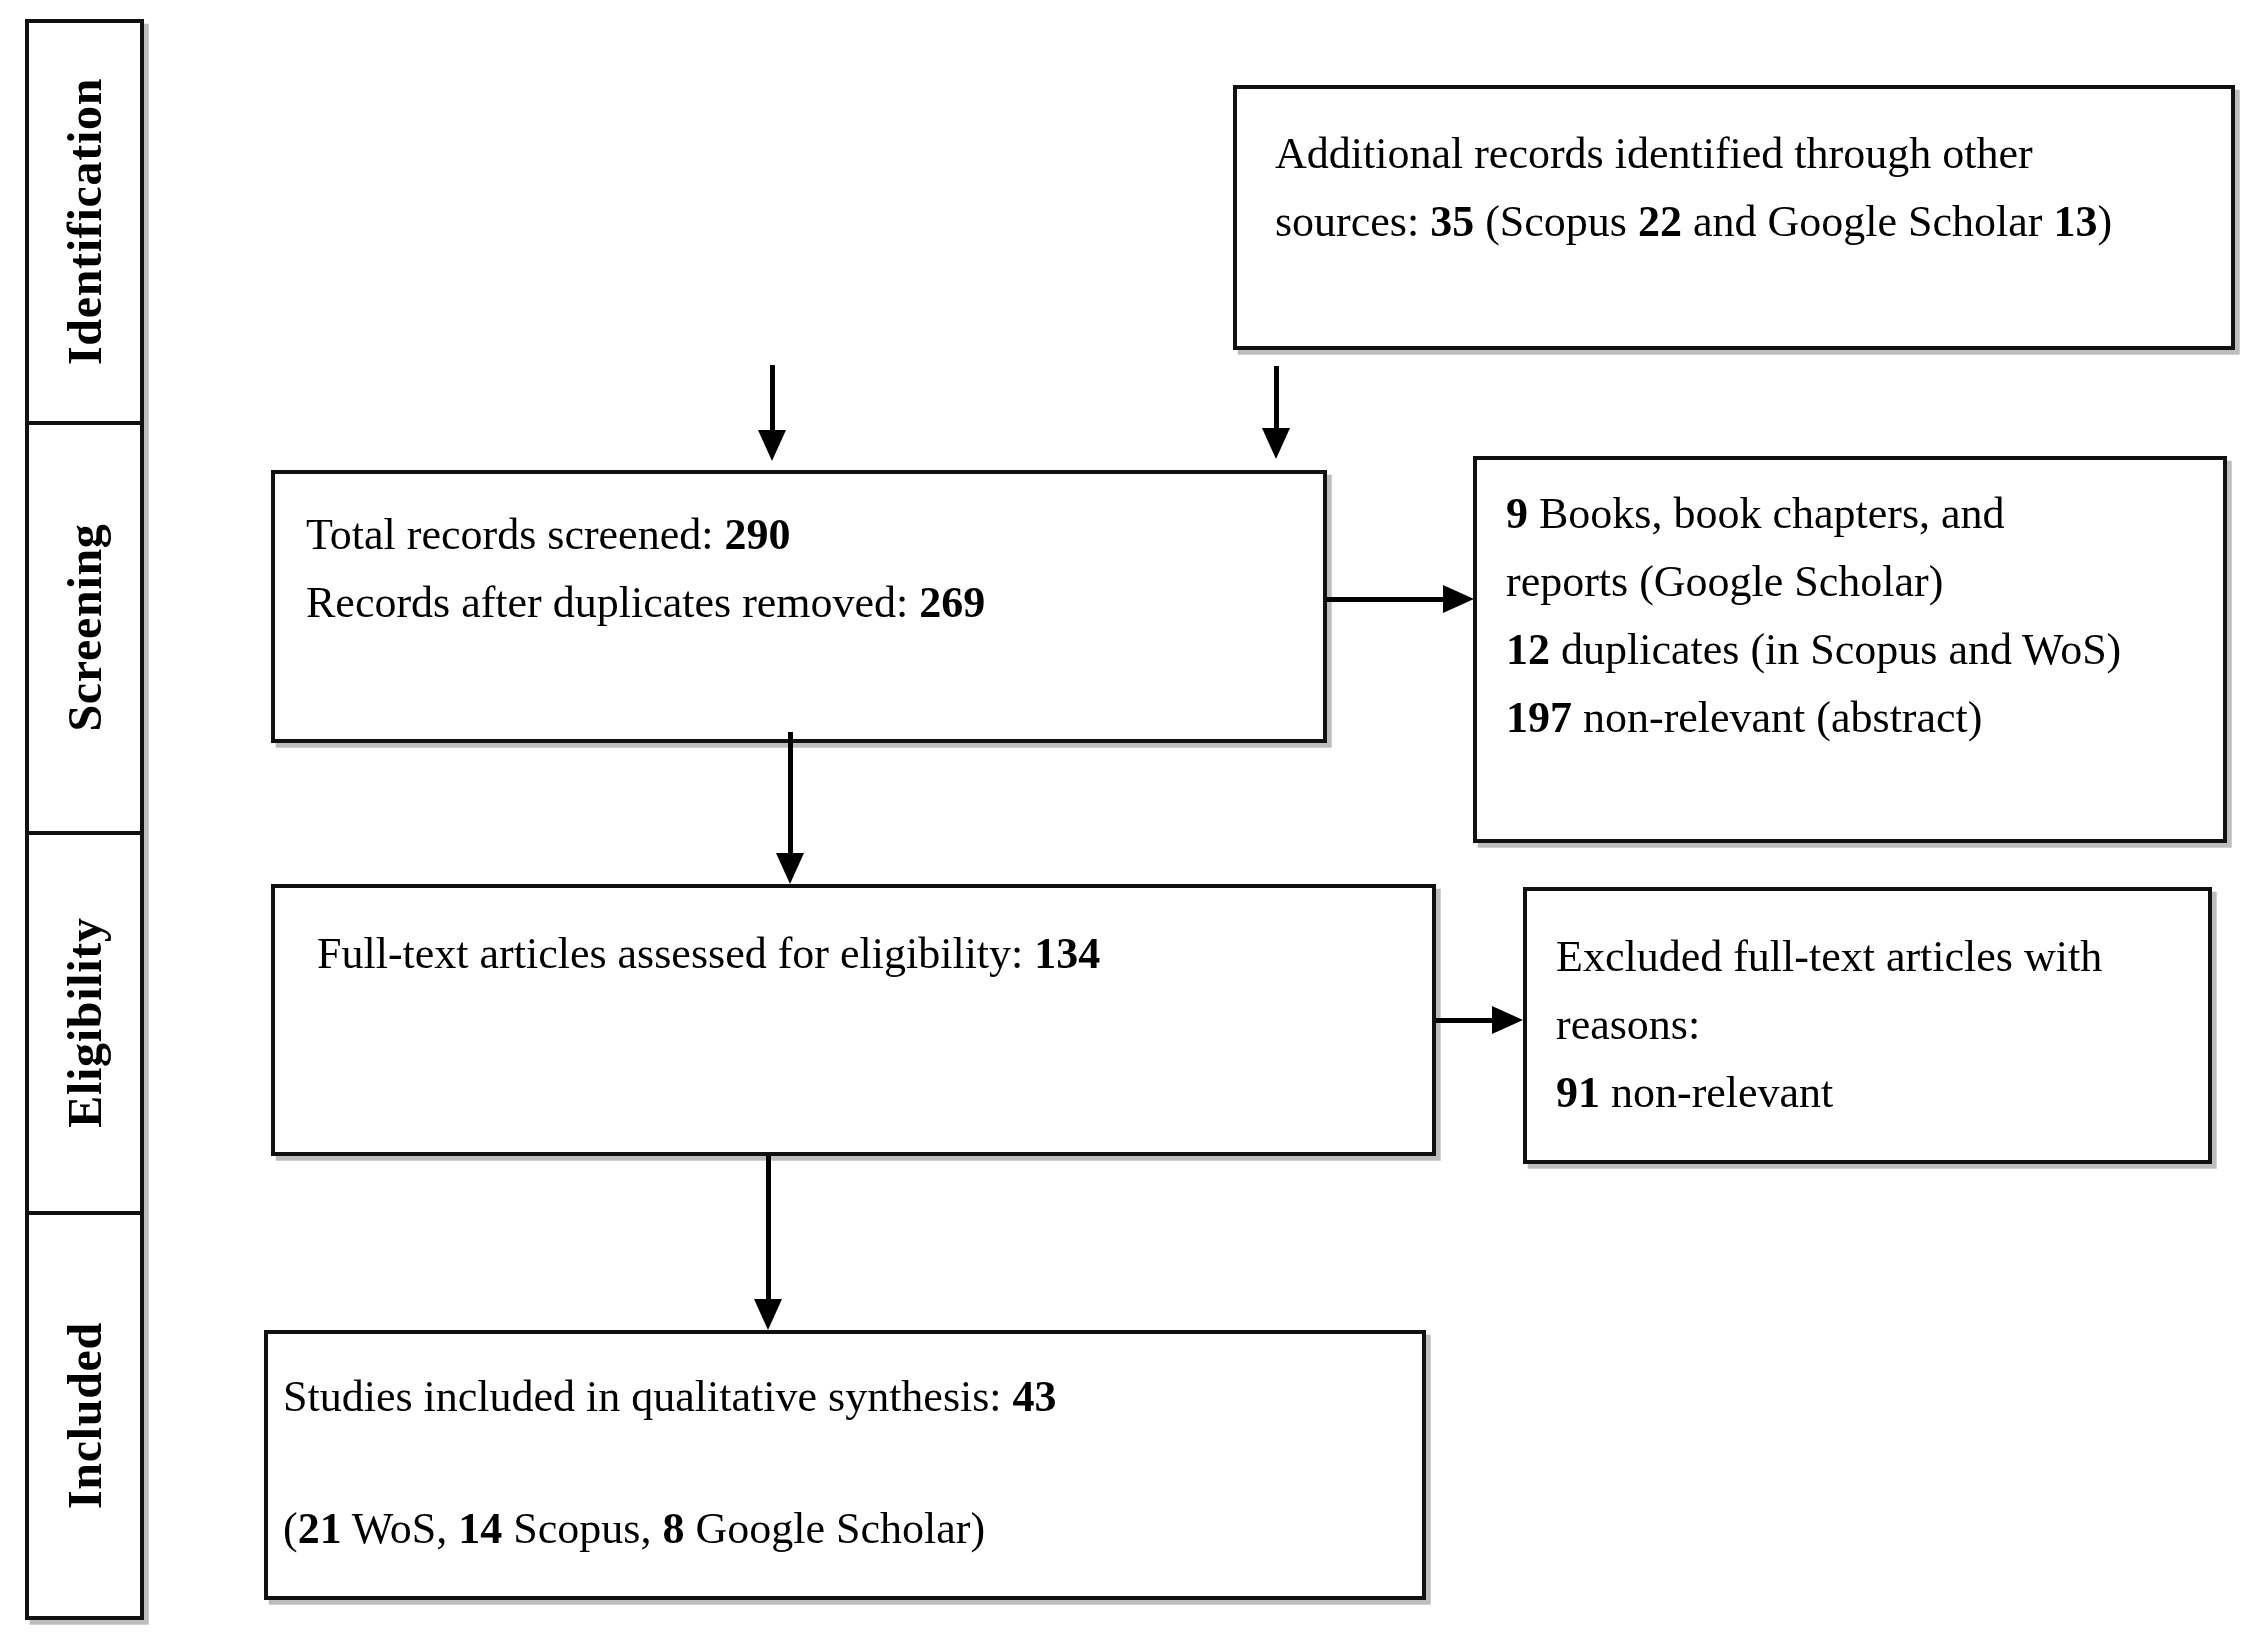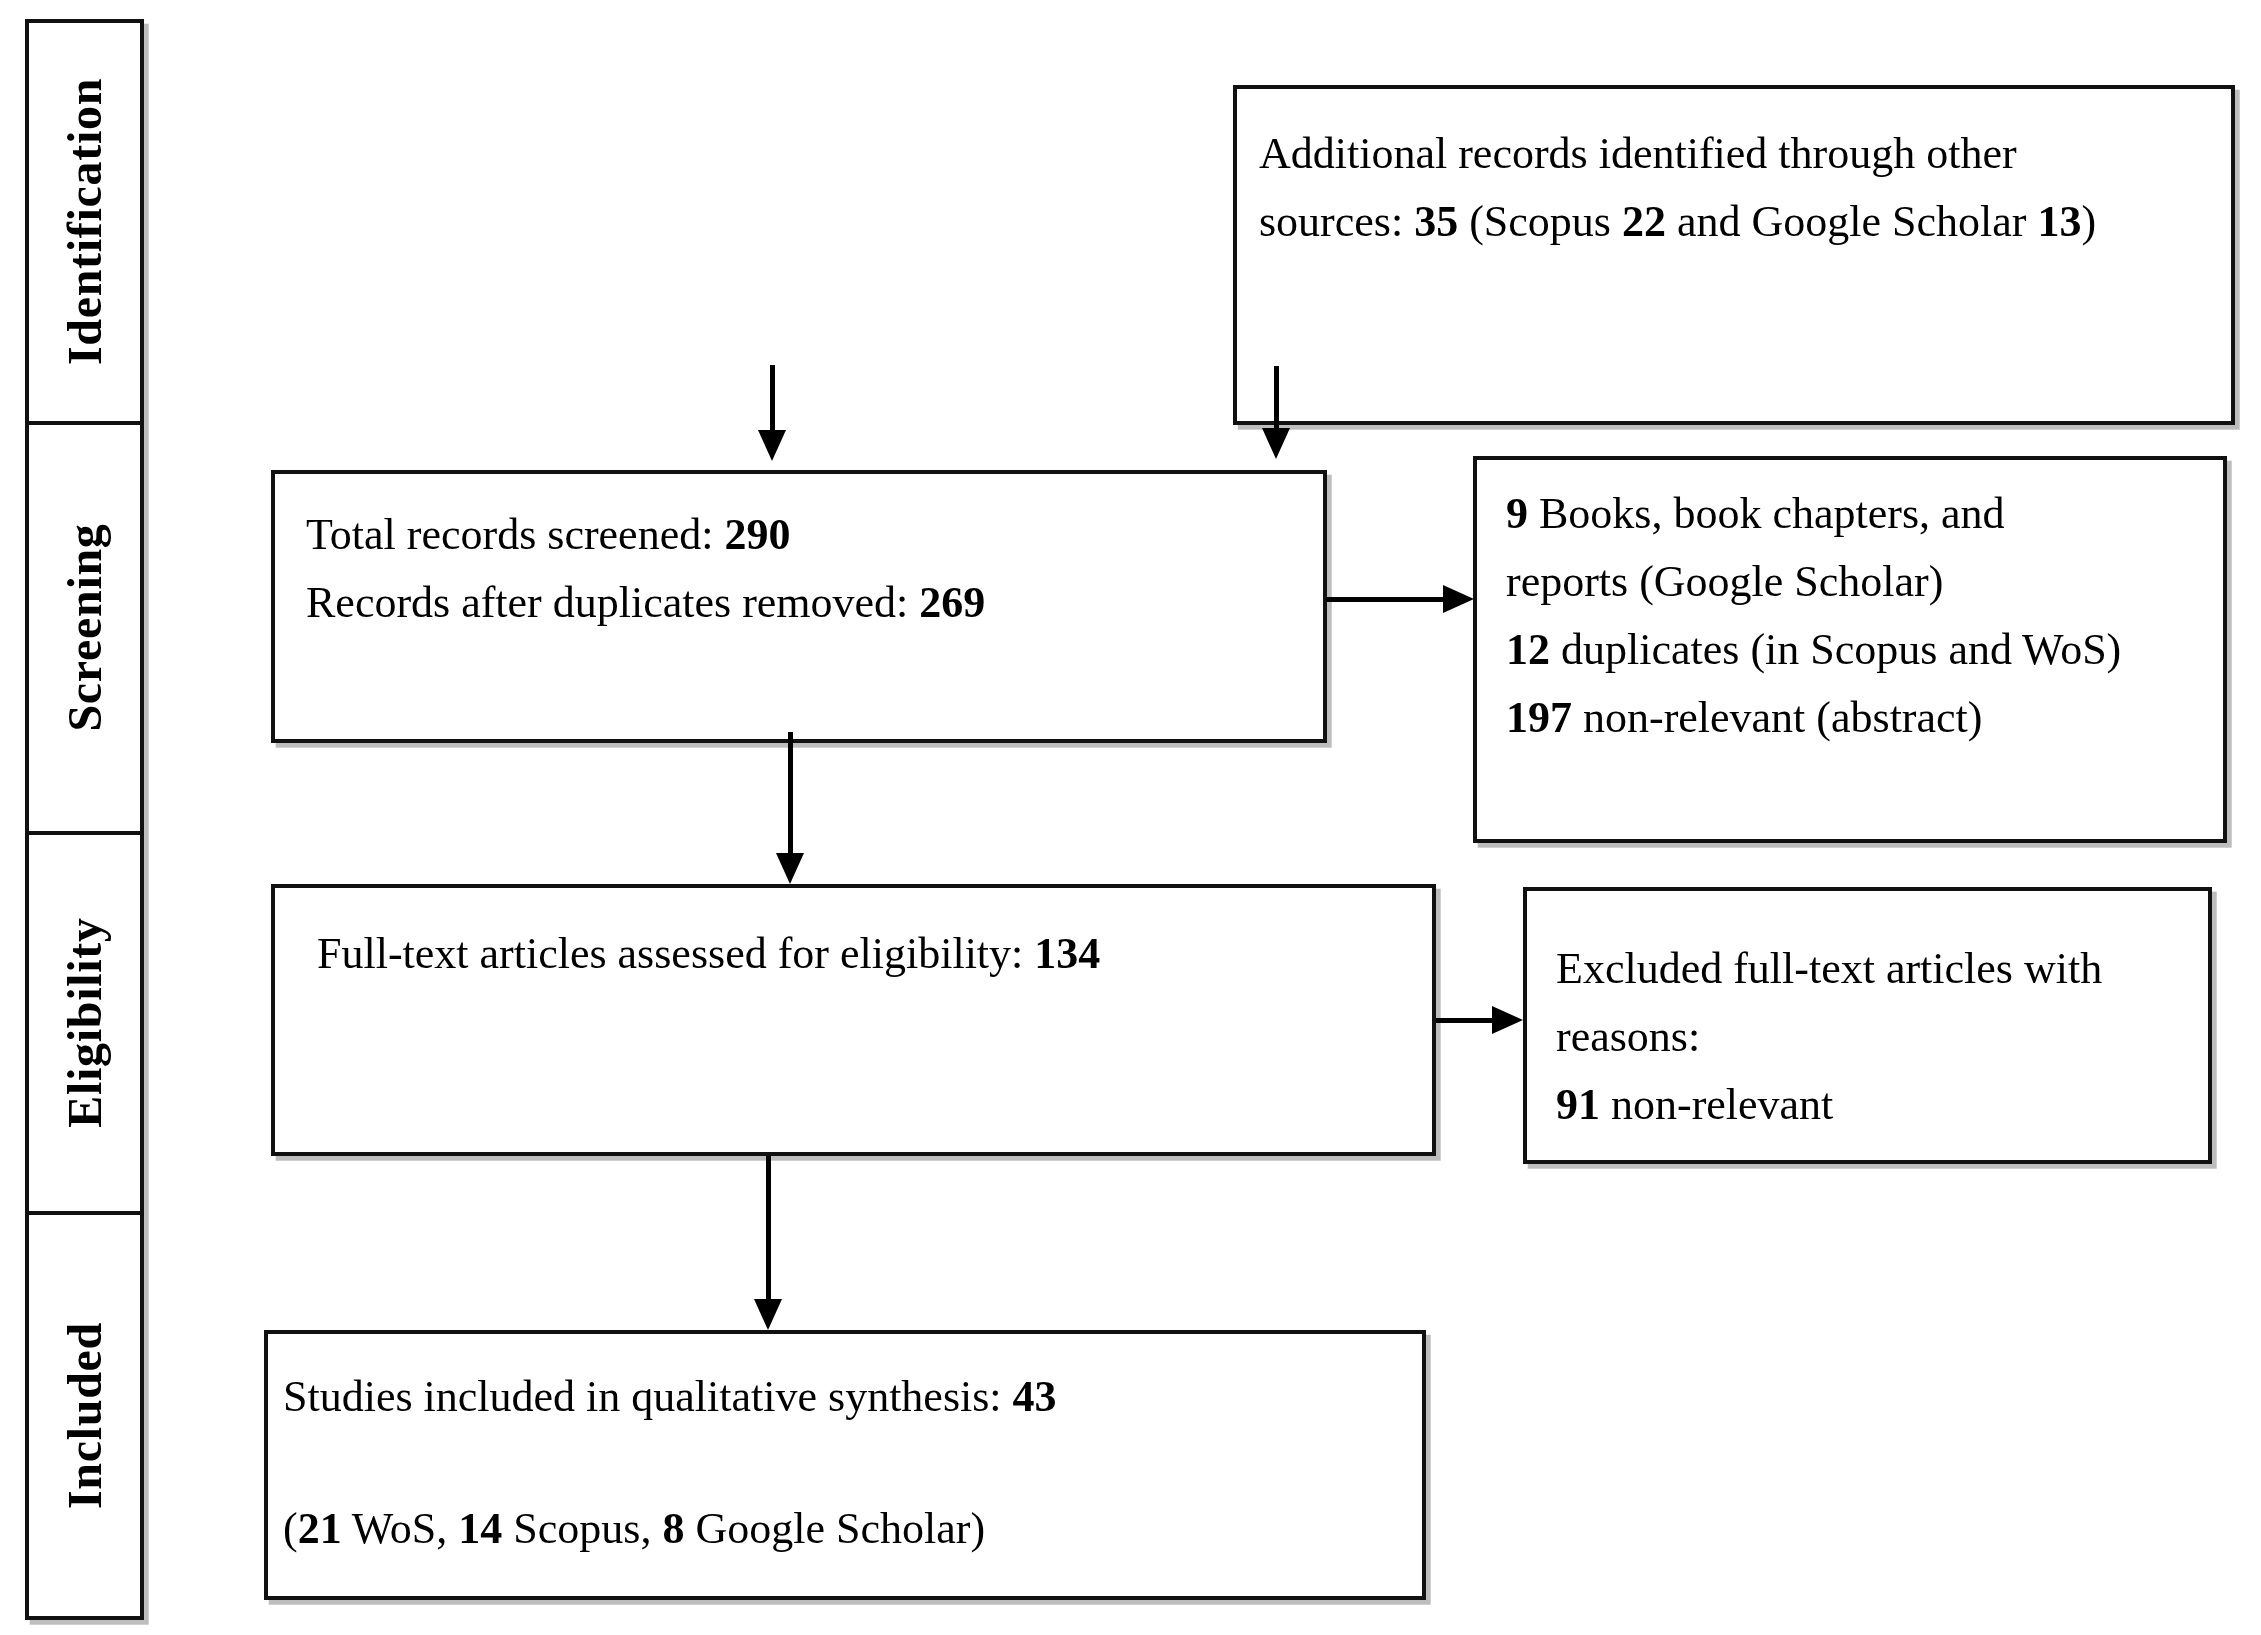--- a/index.html
+++ b/index.html
@@ -48,25 +48,25 @@
     border: 4px solid #111111;
     background: #ffffff;
     box-shadow: 4.7px 4.7px 0 0 #bdbdbd;
     font-size: 44px;
     line-height: 68px;
   }
   .box .line { white-space: nowrap; }
   .b { font-weight: 700; }
 
   #box-records-identified { left: 259px;  top: 81px;  width: 915px; height: 284px; padding: 35px 31px; }
-  #box-additional-records { left: 1233px; top: 85px;  width: 1002px; height: 340px; padding: 31px 22px; }
+  #box-additional-records { left: 1233px; top: 85px;  width: 1002px; height: 265px; padding: 31px 38px; }
   #box-records-screened   { left: 271px;  top: 459px;  width: 1056px; height: 273px; padding: 27px 31px; margin-top: 11px; }
   #box-records-excluded   { left: 1473px; top: 456px;  width: 754px; height: 387px; padding: 20px 29px; }
   #box-fulltext-assessed  { left: 271px;  top: 884px; width: 1165px; height: 272px; padding: 32px 42px; }
-  #box-fulltext-excluded  { left: 1523px; top: 887px; width: 689px; height: 277px; padding: 44px 29px; }
+  #box-fulltext-excluded  { left: 1523px; top: 887px; width: 689px; height: 277px; padding: 32px 29px; }
   #box-studies-included   { left: 264px;  top: 1330px; width: 1162px; height: 270px; padding: 29px 15px; }
   #box-studies-included .line-paren { margin-top: 64px; }
 
   
   .shaft-v { position: absolute; width: 4.7px;  background: #000000; }
   .shaft-h { position: absolute; height: 4.7px; background: #000000; }
   .head-down {
     position: absolute; width: 0; height: 0;
     border-left: 14.7px solid transparent;
     border-right: 14.7px solid transparent;

